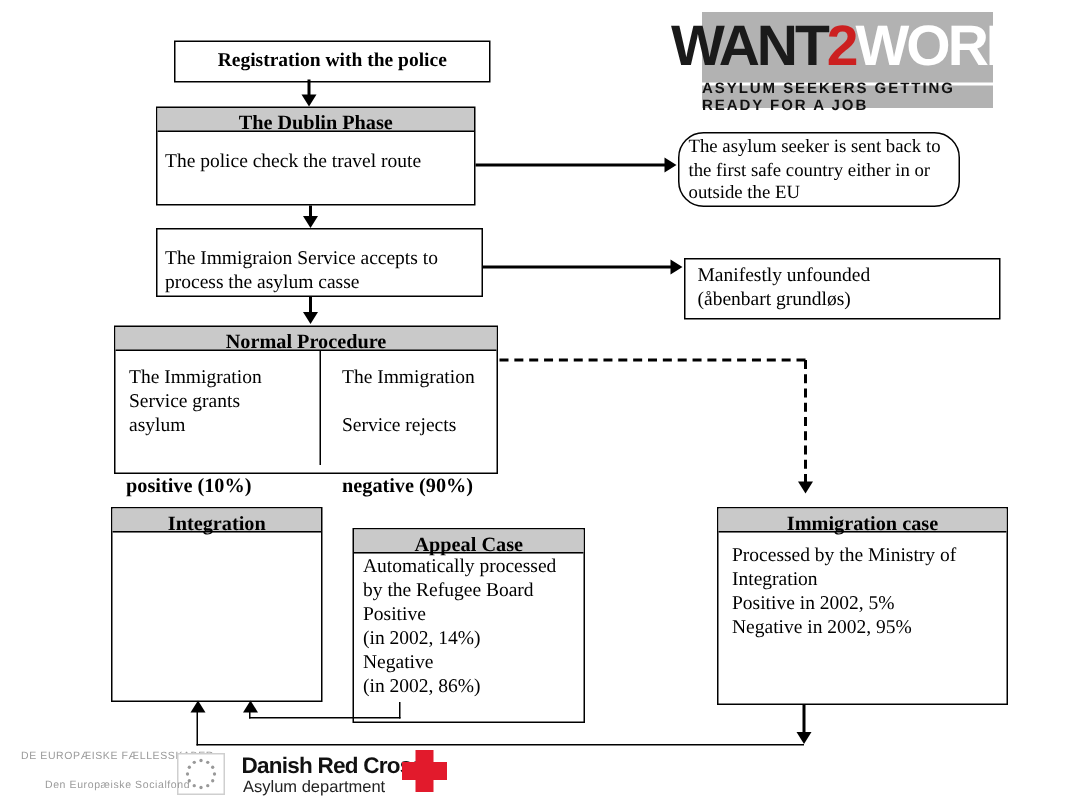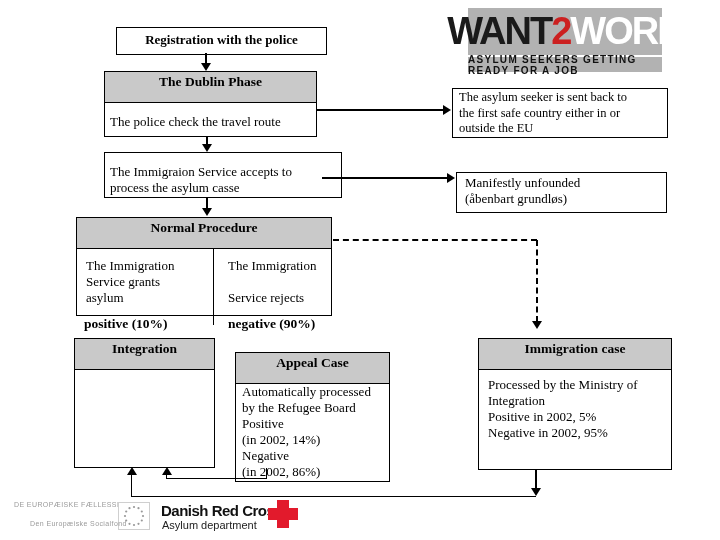--- a/index.html
+++ b/index.html
@@ -1,21 +1,21 @@
 <!DOCTYPE html>
 <html><head>
 <meta charset="utf-8">
 <style>
   html,body{margin:0;padding:0;background:#fff;}
   .stage{position:relative;width:720px;height:540px;background:#ffffff;overflow:hidden;
          font-family:"Liberation Serif", serif;color:#000;}
   .box{position:absolute;background:#fff;border:1px solid #000;box-sizing:border-box;
        font-size:13px;line-height:16px;}
   .hdr{background:#c9c9c9;border-bottom:1px solid #000;font-weight:bold;text-align:center;
-       font-size:13.5px;line-height:20px;height:31px;box-sizing:border-box;}
+       font-size:13.5px;line-height:20px;height:16px;box-sizing:border-box;}
   .body-txt{padding:11px 5px;}
   .prewrap{white-space:pre-line;}
   .center-bold{font-weight:bold;text-align:center;line-height:24px;}
   .lbl{position:absolute;font-weight:bold;font-size:13.5px;}
   
   .hline{position:absolute;background:#000;height:2px;}
   .vline{position:absolute;background:#000;width:2px;}
   .hline.thin{height:1px;}
   .vline.thin{width:1px;}
   .dash-h{position:absolute;height:0;border-top:2px dashed #000;}
@@ -67,26 +67,26 @@
     <div class="logo-tag">ASYLUM SEEKERS GETTING READY FOR A JOB</div>
   </div>
 
   <div class="box center-bold" style="left:100px;top:27px;width:211px;height:28px;margin-left:16px;">Registration with the police</div>
 
   <div class="box" style="left:104px;top:71px;width:213px;height:66px;">
     <div class="hdr">The Dublin Phase</div>
     <div class="body-txt prewrap">The police check the travel route</div>
   </div>
 
-  <div class="box" style="left:104px;top:152px;width:238px;height:46px;">
+  <div class="box" style="left:104px;top:152px;width:218px;height:46px;">
     <div class="body-txt prewrap">The Immigraion Service accepts to
 process the asylum casse</div>
   </div>
 
-  <div class="box" style="left:452px;top:88px;width:216px;height:50px;font-size:12.5px;line-height:15.5px;">
+  <div class="box" style="left:452px;top:88px;width:188px;height:50px;font-size:12.5px;line-height:15.5px;border-radius:17px;">
     <div class="body-txt prewrap" style="padding:1px 6px;">The asylum seeker is sent back to
 the first safe country either in or
 outside the EU</div>
   </div>
 
   <div class="box" style="left:456px;top:172px;width:211px;height:41px;">
     <div class="body-txt prewrap" style="padding:2px 8px;">Manifestly unfounded
 (åbenbart grundløs)</div>
   </div>
 

